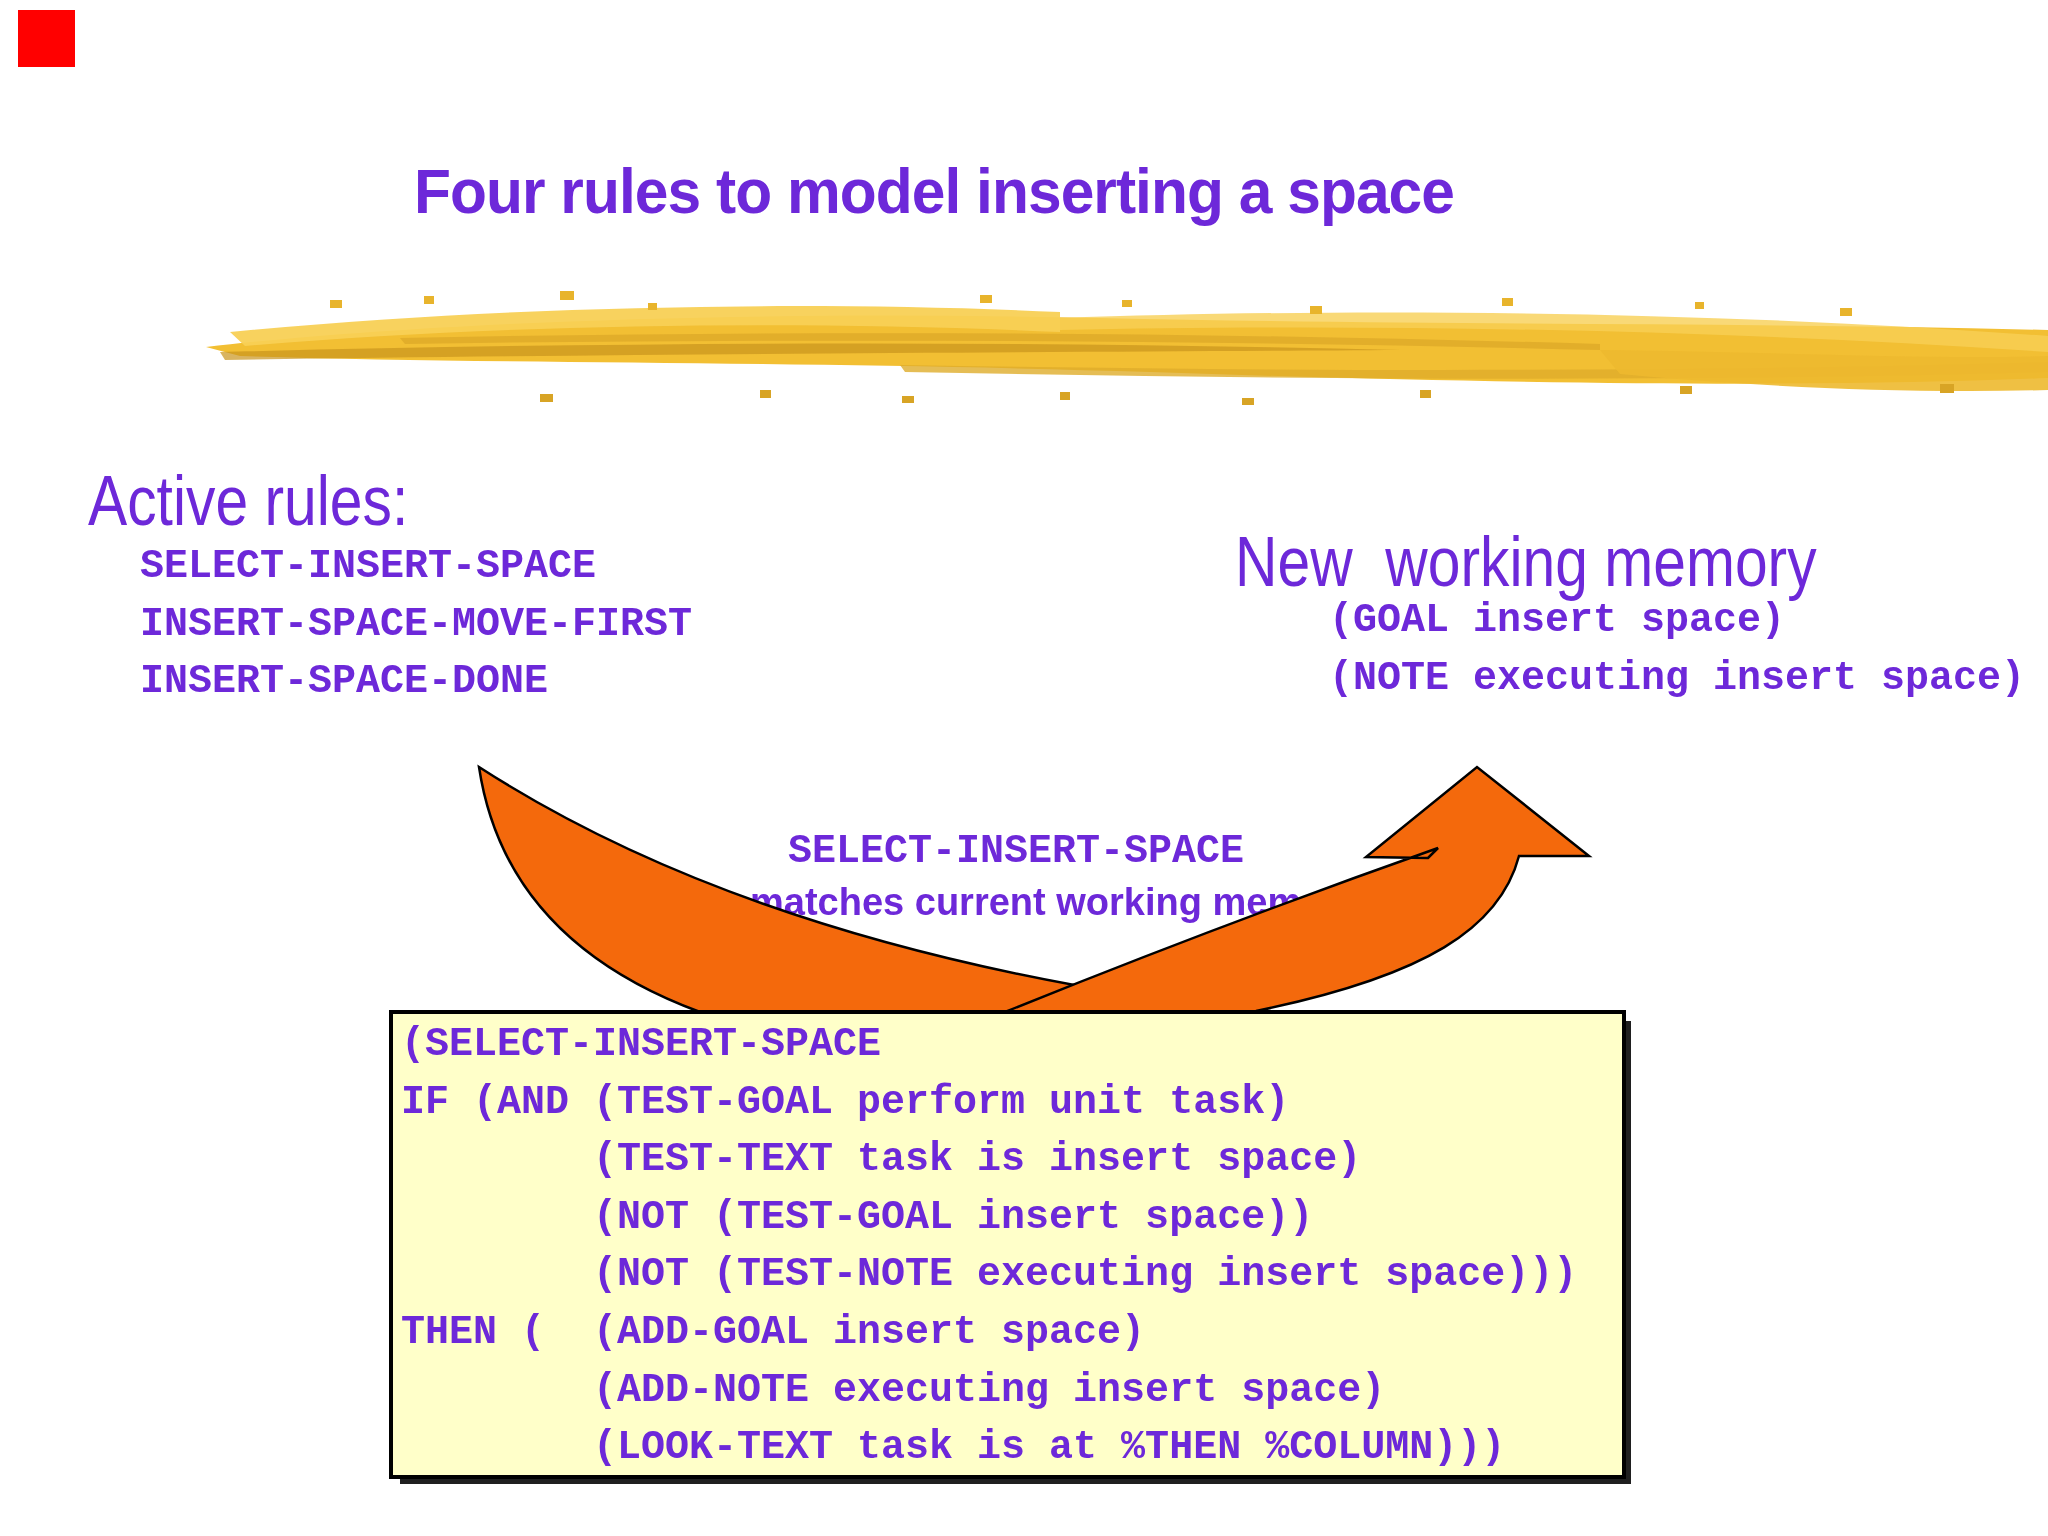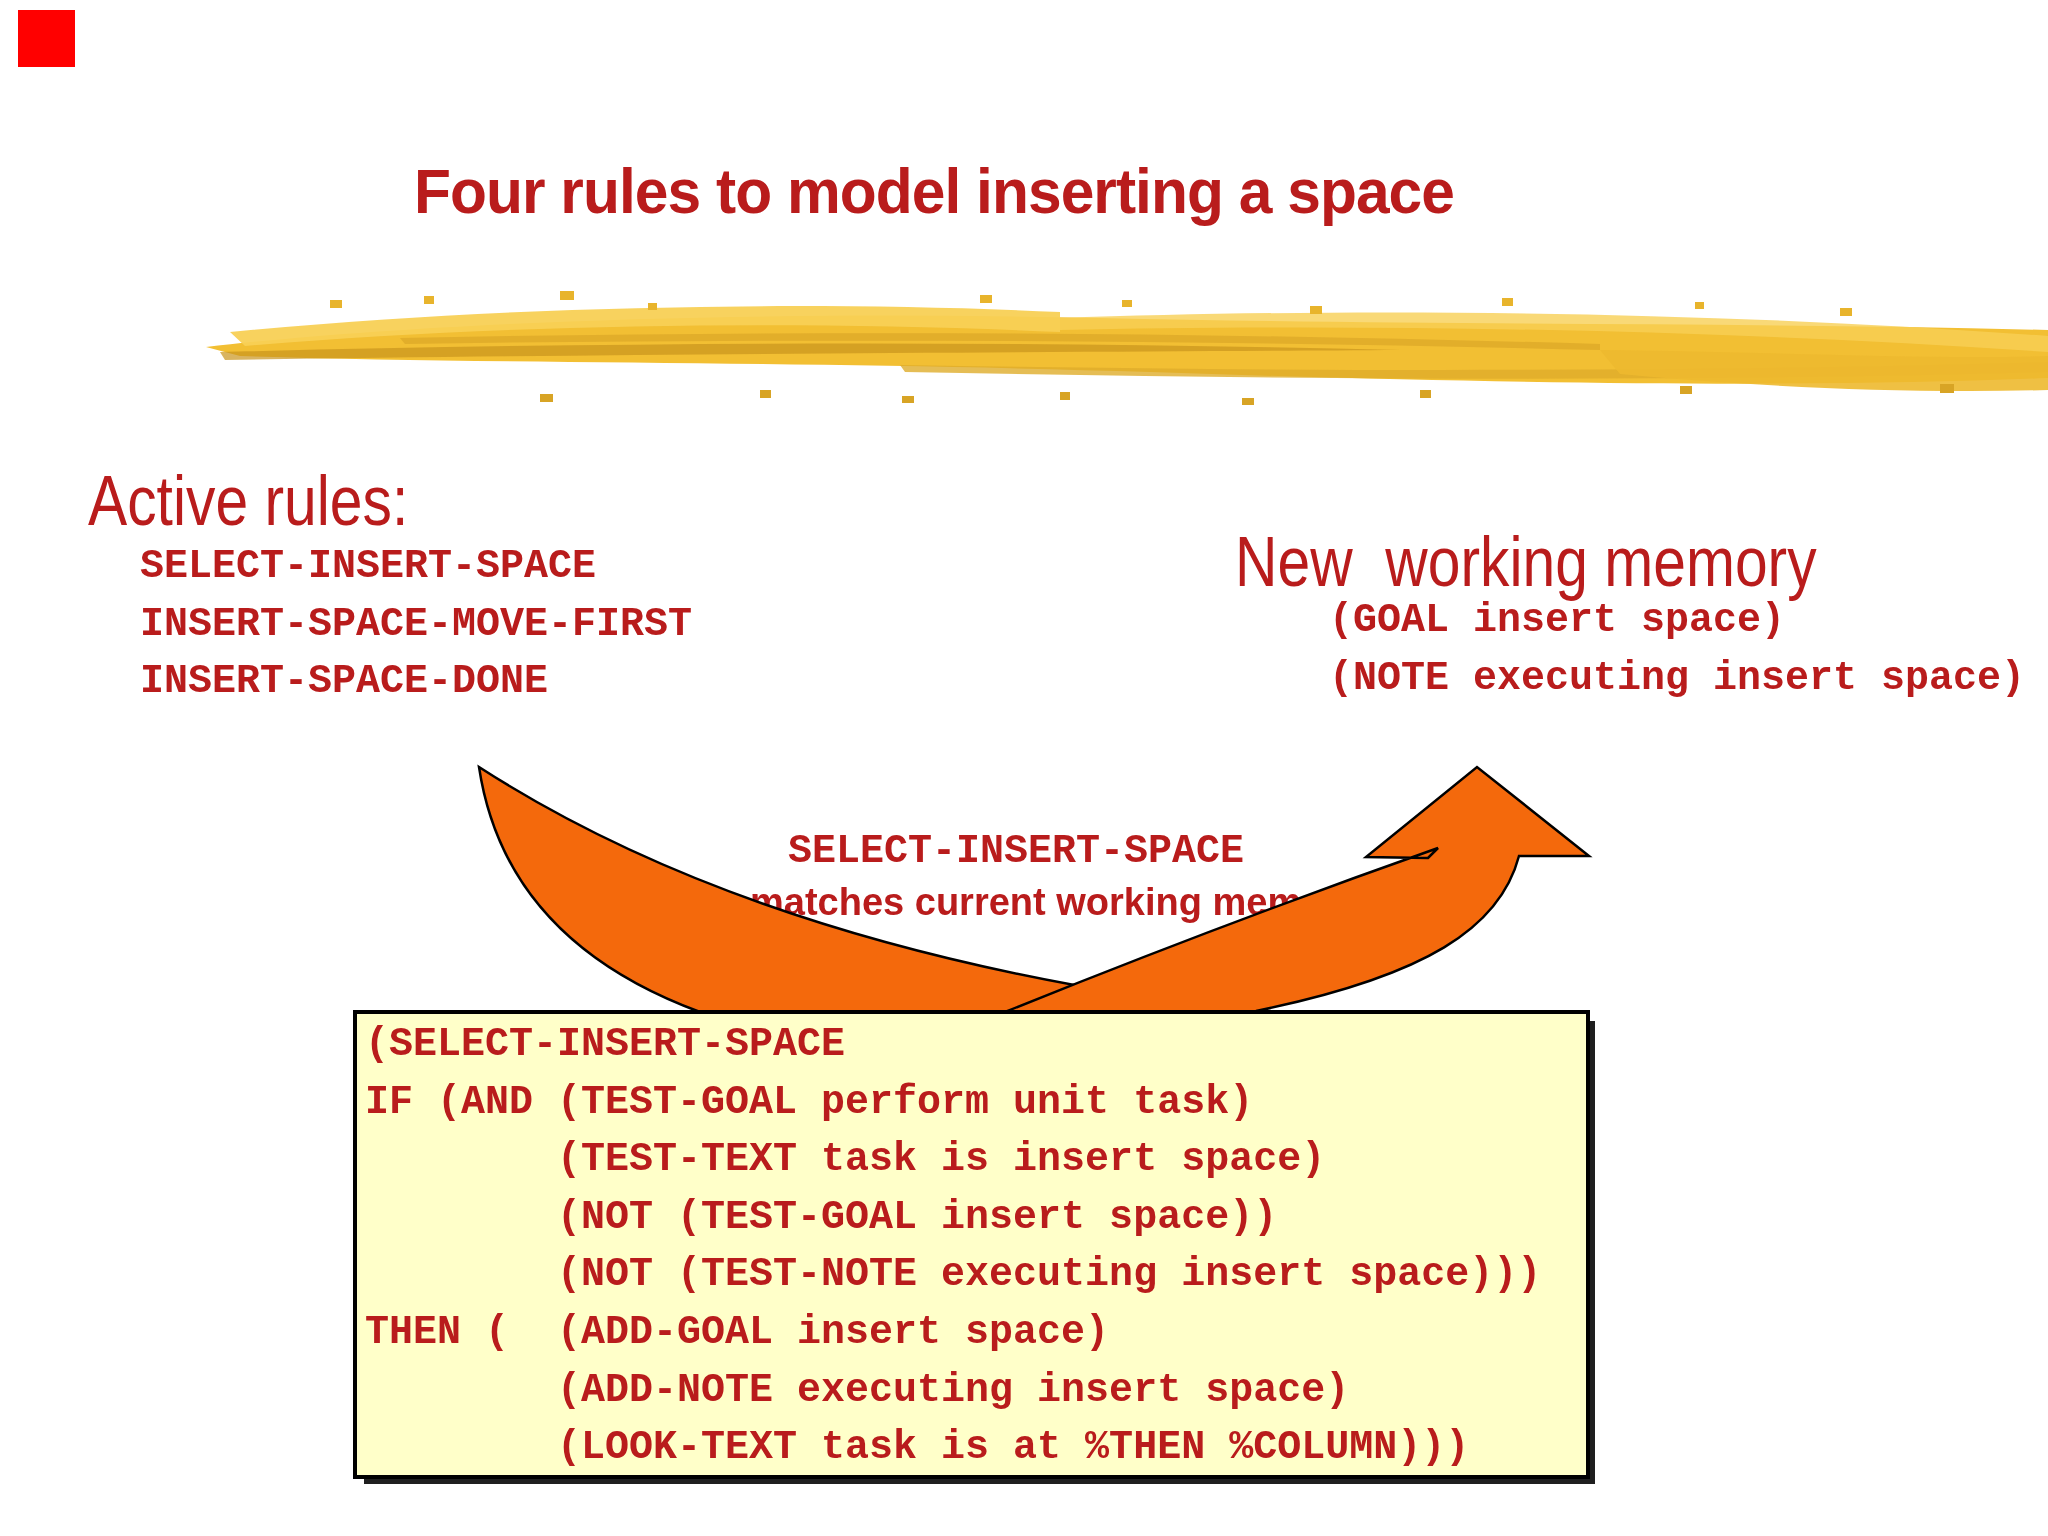--- a/index.html
+++ b/index.html
@@ -1,18 +1,18 @@
 <!DOCTYPE html>
 <html><head>
 <meta charset="utf-8">
 <style>
   html,body{margin:0;padding:0;background:#ffffff;}
   #slide{
     position:relative;width:2048px;height:1536px;background:#ffffff;
-    overflow:hidden;font-family:"Liberation Sans",sans-serif;color:#b91c1c;
+    overflow:hidden;font-family:"Liberation Sans",sans-serif;color:#6d28d9;
   }
   .abs{position:absolute;}
   .pre{white-space:pre;font-weight:bold;}
   #red-square{left:18px;top:10px;width:57px;height:57px;}
   #title{
     left:414px;top:156px;font-size:63px;font-weight:bold;line-height:70px;
     transform:scaleX(.96);transform-origin:0 0;letter-spacing:-1px;
   }
   .heading{
     font-size:70px;line-height:70px;font-weight:normal;
@@ -92,21 +92,21 @@
   </div>
 
   <div id="match-rule" class="abs mono pre">SELECT-INSERT-SPACE</div>
   <div id="match-caption" class="abs pre">matches current working memory</div>
 
   <svg id="arrow-layer" class="abs" viewBox="0 0 2048 1536">
     <path stroke="#000" stroke-width="2.5" d="M 479 767 Q 505 940 700 1012 L 1255 1012 Q 770 955 479 767 Z" fill="#F4690C"></path>
     <path stroke="#000" stroke-width="2.5" d="M 1005 1012 Q 1220 925 1438 848 L 1428 858 L 1366 857 L 1477 767 L 1589 856 L 1519 856 C 1500 928 1426 976 1256 1011 Z" fill="#F4690C"></path>
   </svg>
 
-  <div id="rule-box" class="abs" style="background-color: rgb(255, 255, 201);">
+  <div id="rule-box" class="abs" style="background-color: rgb(255, 255, 201); margin-left: 36px;">
     <div class="mono pre">(SELECT-INSERT-SPACE</div>
     <div class="mono pre">IF (AND (TEST-GOAL perform unit task)</div>
     <div class="mono pre">        (TEST-TEXT task is insert space)</div>
     <div class="mono pre">        (NOT (TEST-GOAL insert space))</div>
     <div class="mono pre">        (NOT (TEST-NOTE executing insert space)))</div>
     <div class="mono pre">THEN (  (ADD-GOAL insert space)</div>
     <div class="mono pre">        (ADD-NOTE executing insert space)</div>
     <div class="mono pre">        (LOOK-TEXT task is at %THEN %COLUMN)))</div>
   </div>
 

